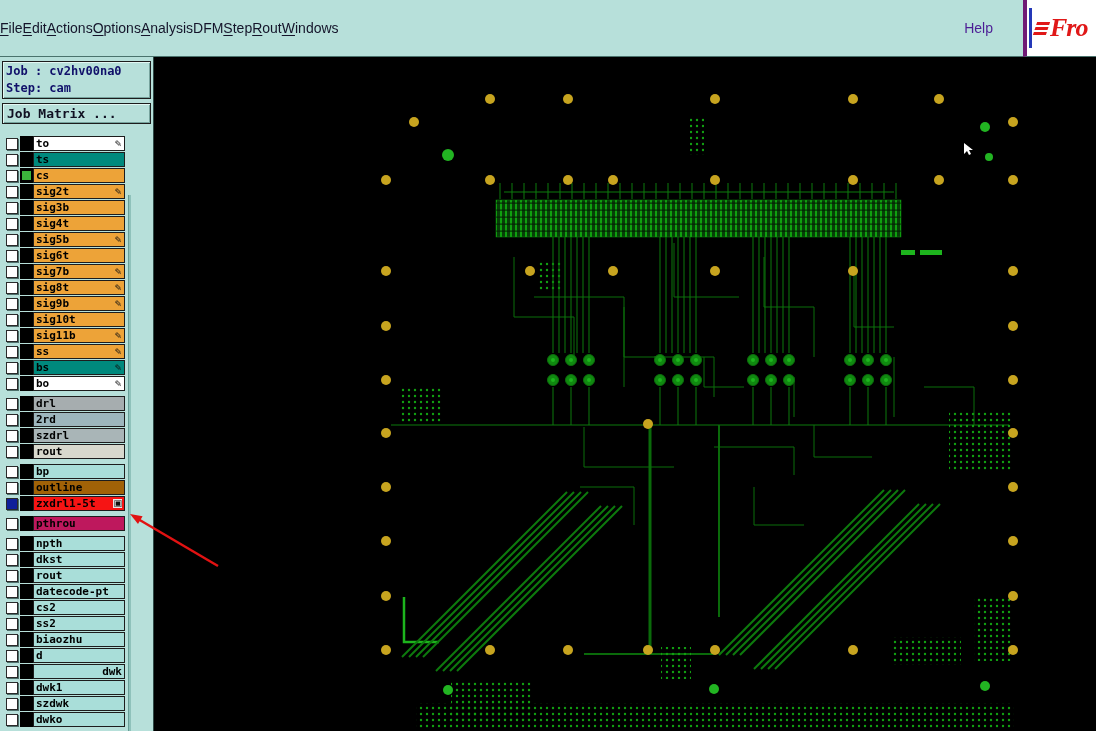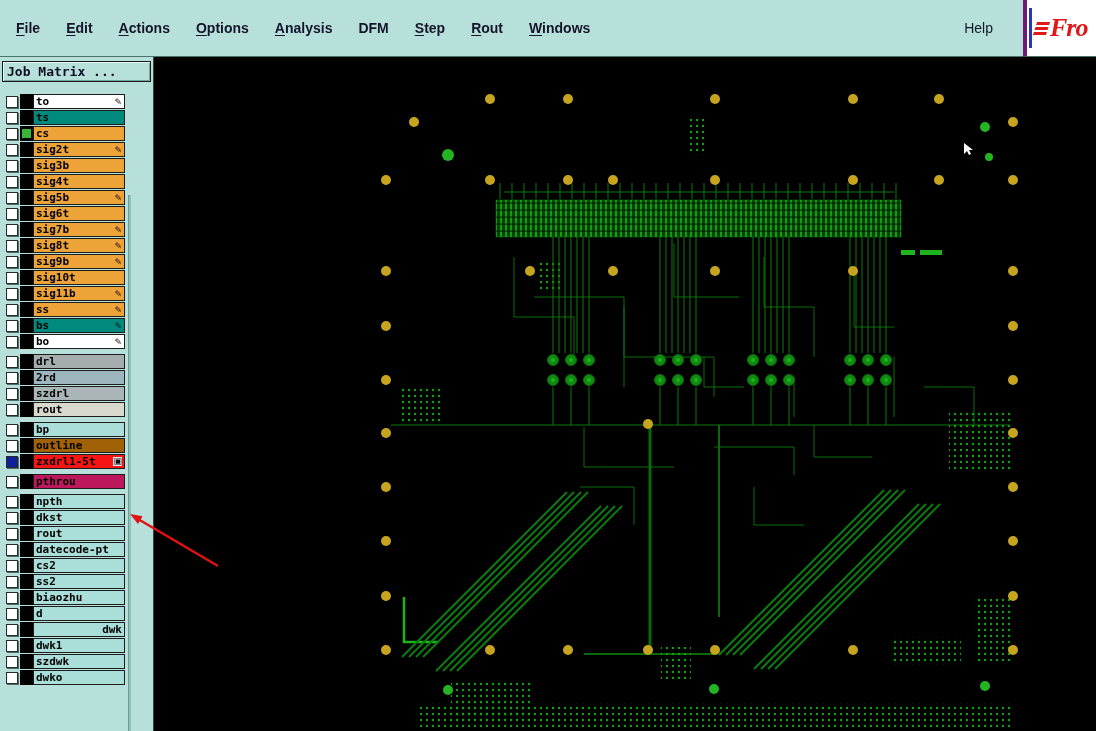--- a/index.html
+++ b/index.html
@@ -1,24 +1,24 @@
 <!DOCTYPE html>
 <html><head>
 <meta charset="utf-8">
 <style>
   html,body{margin:0;padding:0;background:#555;}
   .window{position:relative;width:1096px;height:731px;background:#b7e0da;overflow:hidden;
           font-family:"Liberation Sans",sans-serif;}
   
   .menubar{position:absolute;top:0;left:0;width:1023px;height:57px;background:#b7e0da;
            border-bottom:1px solid #4a736d;display:flex;align-items:center;box-sizing:border-box;}
-  .menu-items{display:flex;gap:26px;padding-left:16px;align-items:center;font-weight:bold;}
+  .menu-items{display:flex;padding-left:0;align-items:center;}
   .menu-item{font-size:14px;color:#14142a;cursor:default;white-space:nowrap;}
   .menu-item u{text-underline-offset:2px;}
-  .help-item{margin-left:auto;margin-right:30px;font-size:14px;color:#0f172a;}
+  .help-item{margin-left:auto;margin-right:30px;font-size:14px;color:#4c1d95;}
   
   .logo{position:absolute;top:0;right:0;width:73px;height:57px;background:#ffffff;
         border-left:4px solid #701a75;border-bottom:1px solid #4a736d;box-sizing:border-box;
         display:flex;align-items:center;overflow:hidden;}
   .logo-bluebar{position:absolute;left:2px;top:8px;bottom:8px;width:3px;background:#2438b8;}
   .logo-stripes{margin-left:8px;display:flex;flex-direction:column;gap:2px;transform:skewX(-18deg);}
   .logo-stripes span{display:block;width:13px;height:3px;background:#e01818;}
   .logo-text{font-family:"Liberation Serif",serif;font-style:italic;font-weight:bold;
              font-size:26px;color:#e01818;margin-left:2px;letter-spacing:-1px;}
   
@@ -78,20 +78,24 @@
     <div class="logo-bluebar"></div>
     <div class="logo-stripes">
       <span></span>
         <span></span>
         <span></span>
     </div>
     <div class="logo-text">Fro</div>
   </div>
 
   <div class="left-panel">
+    <div class="info-box">
+      <div>Job : cv2hv00na0</div>
+      <div>Step: cam</div>
+    </div>
     <div class="matrix-btn">Job Matrix ...</div>
     <div class="gutter"></div>
     <div class="layer-list" id="layer-list">
         <div class="layer-group">
           <div class="layer-row">
             <div class="cb-cell">
               <div class="cb-box"></div>
             </div>
             <div class="swatch-cell"></div>
             <div class="name-cell" style="background: rgb(255, 255, 255);">

